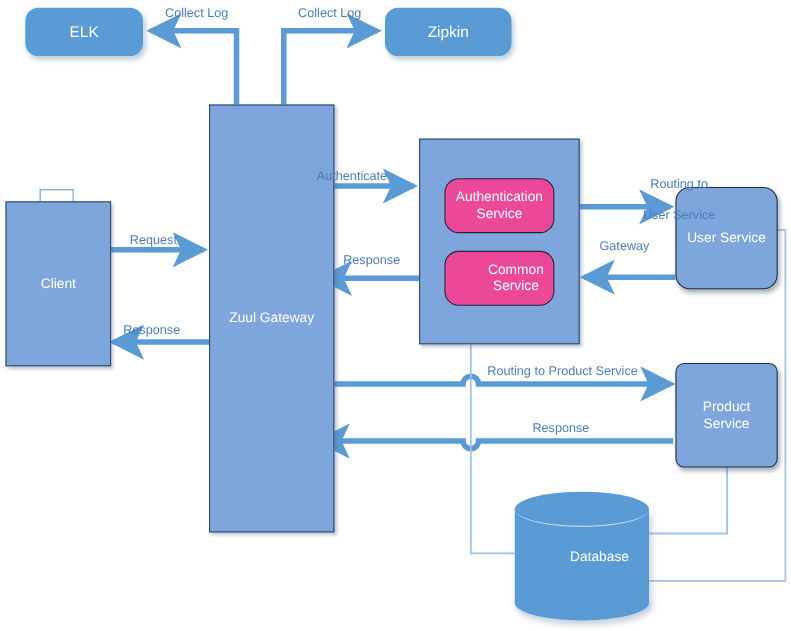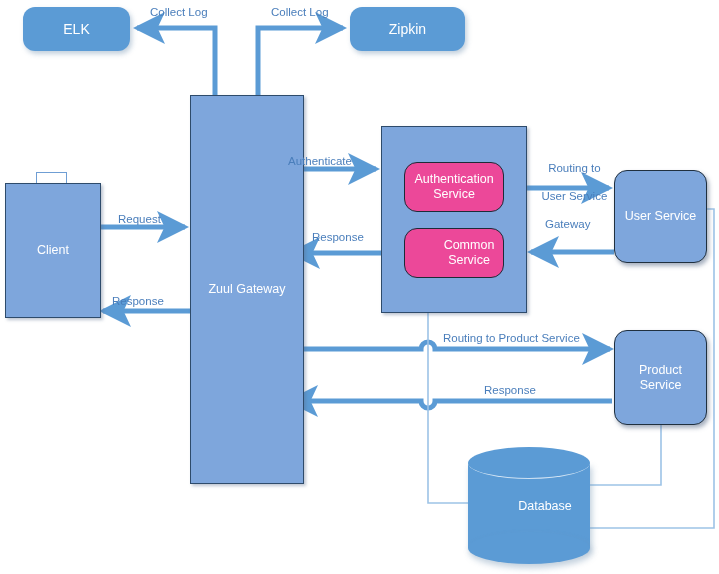--- a/index.html
+++ b/index.html
@@ -135,20 +135,21 @@
     position: absolute;
     color: #4a7ebb;
     font-size: 11.5px;
     line-height: 1.22;
     white-space: pre;
     z-index: 5;
   }
   .elabel.ctr {
     text-align: center;
     transform: translateX(-50%);
+    margin-left: 43px;
   }
 </style>
 </head>
 <body>
 
 <div id="canvas">
 
   <svg id="wires" viewBox="0 0 719 574" xmlns="http://www.w3.org/2000/svg">
     <defs>
       <marker id="ah" markerWidth="7" markerHeight="7" refX="5.6" refY="3.5" orient="auto" markerUnits="strokeWidth">
@@ -191,21 +192,21 @@
 
   <div class="node pill" style="left:23px; top:7px; width:107px; height:44px;">
     <span>ELK</span>
   </div>
 
   <div class="node pill" style="left:350px; top:7px; width:115px; height:44px;">
     <span>Zipkin</span>
   </div>
 
   <div class="client-tab" style="left:36px; top:172px; width:31px; height:11px;"></div>
-  <div class="node rect" style="left:5px; top:183px; width:96px; height:135px;">
+  <div class="node rect" style="left:5px; top:183px; width:96px; height:150px;">
     <span>Client</span>
   </div>
 
   <div class="node rect" style="left:190px; top:95px; width:114px; height:389px;text-align:center;">
     <span>Zuul Gateway</span>
   </div>
 
   <div class="node group" style="left:381px; top:126px; width:146px; height:187px;"></div>
 
   <div class="node subsvc" style="left:404px; top:162px; width:100px; height:50px; flex-direction:column;">
@@ -215,21 +216,21 @@
 
   <div class="node subsvc" style="left:404px; top:228px; width:100px; height:50px; flex-direction:column;padding-left:30px;">
     <span>Common</span>
     <span>Service</span>
   </div>
 
   <div class="node rrect" style="left:614px; top:170px; width:93px; height:93px;">
     <span>User Service</span>
   </div>
 
-  <div class="node rrect" style="left:614px; top:330px; width:93px; height:95px; flex-direction:column;">
+  <div class="node rrect" style="left:614px; top:330px; width:93px; height:95px; flex-direction:column;border-radius:8px;">
     <span>Product</span>
     <span>Service</span>
   </div>
 
   <div class="db" style="left:468px; top:447px; width:122px; height:117px;">
     <div class="db-body"></div>
     <div class="db-bottom"></div>
     <div class="db-top"></div>
     <div class="db-label">Database</div>
   </div>

